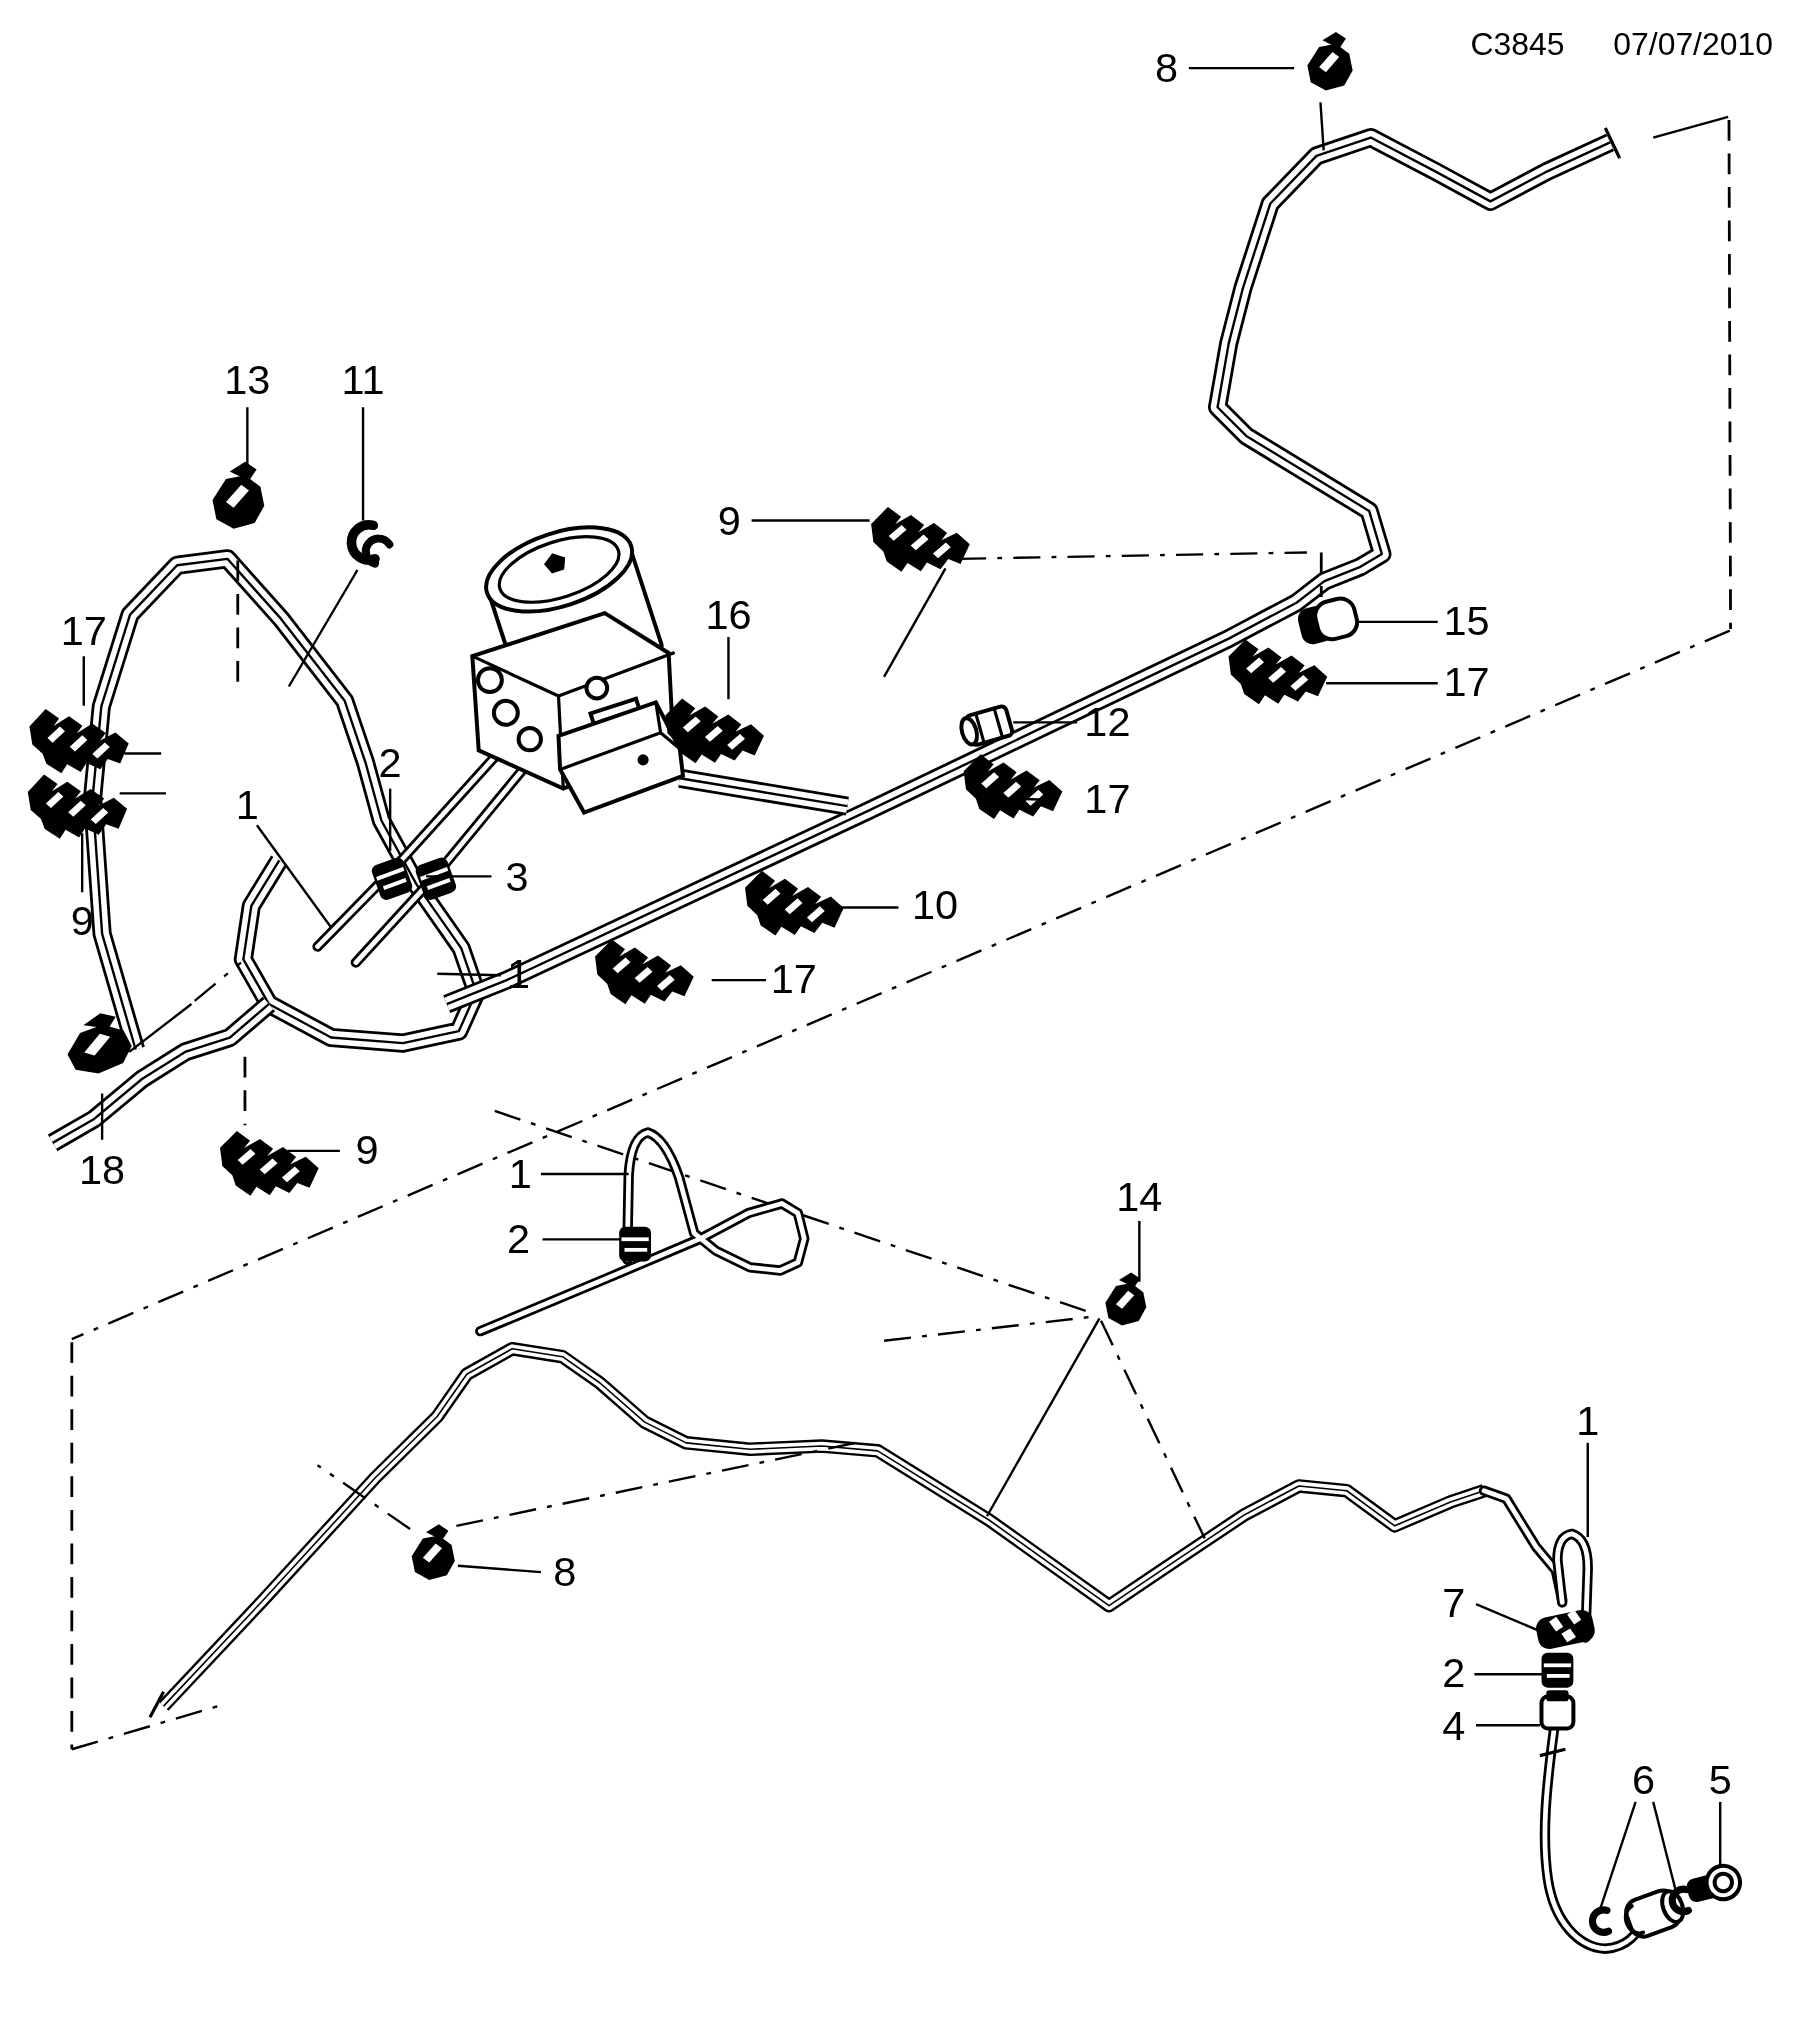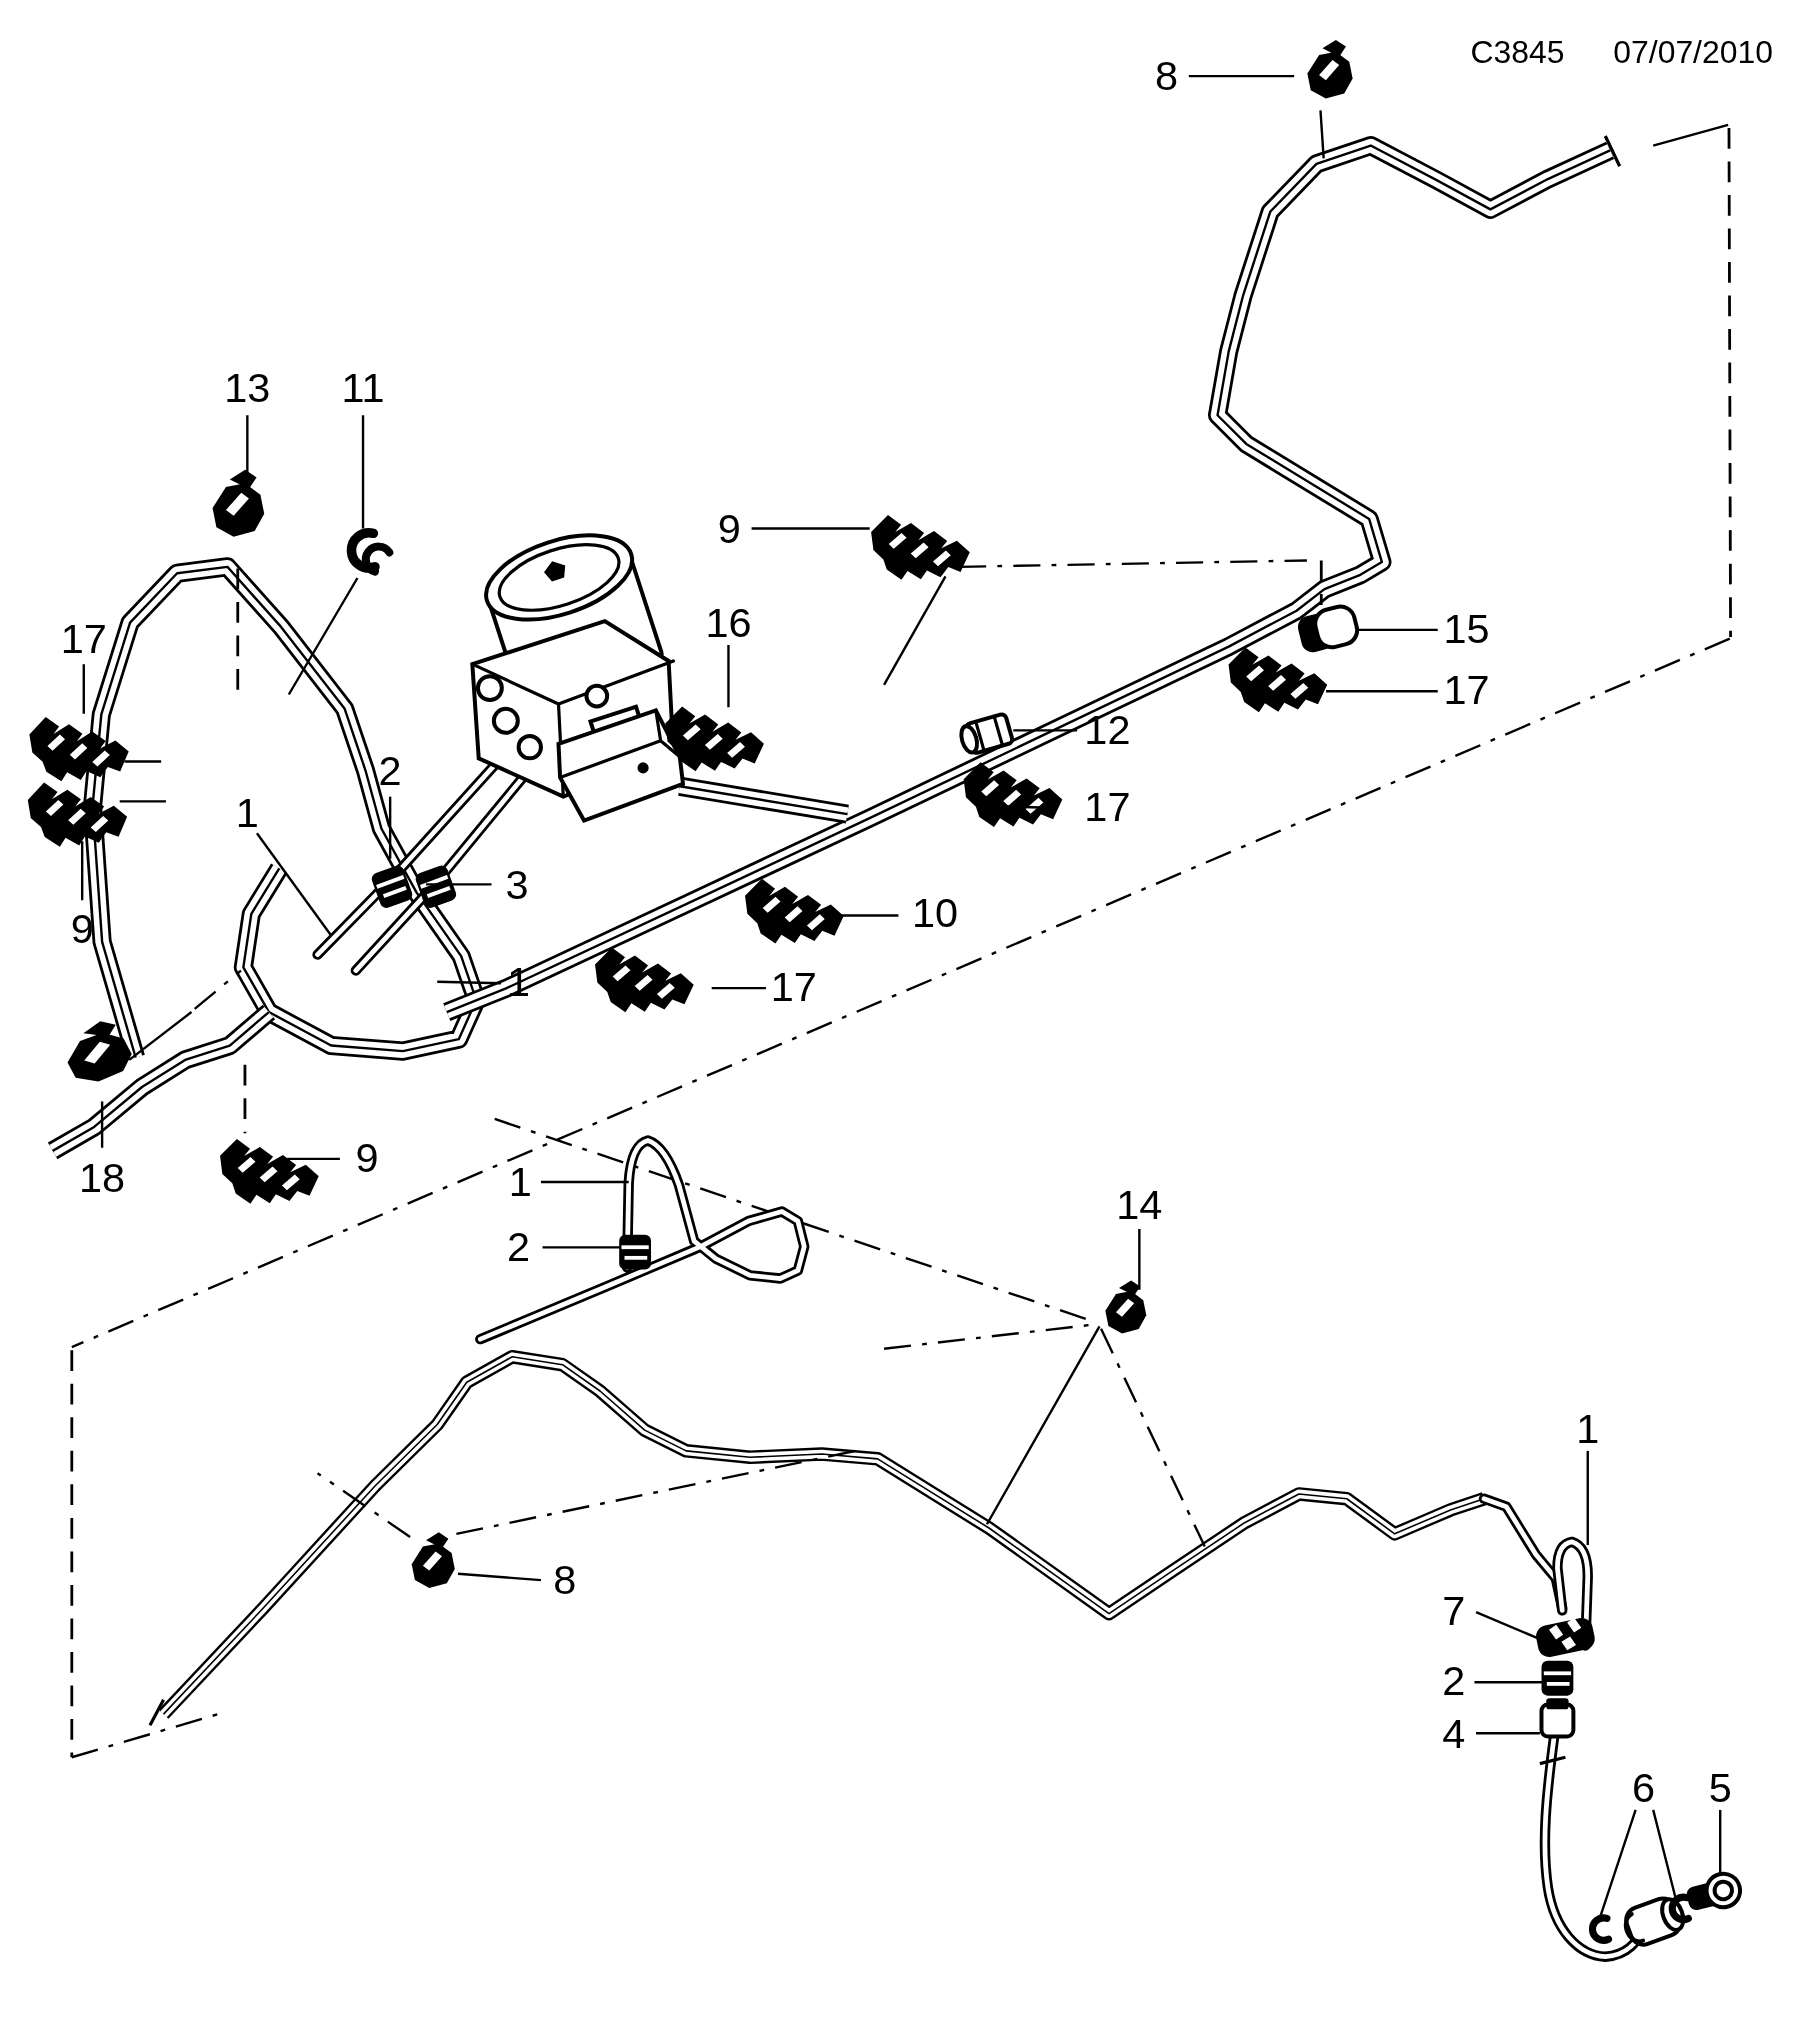--- a/index.html
+++ b/index.html
@@ -1,17 +1,17 @@
 <!DOCTYPE html>
 <html style="font-size:12.8px"><head>
 <meta charset="utf-8">
 <style>
   html,body{margin:0;padding:0;background:#fff;}
   body{width:1796px;height:2036px;position:relative;font-family:"Liberation Sans",sans-serif;}
-  #stage{position:absolute;inset:0;margin-top:8px;}
+  #stage{position:absolute;inset:0;}
   svg{display:block;}
   text.callout{font-family:"Liberation Sans",sans-serif;font-size:52px;fill:#000;text-anchor:middle;}
   text.hdr{font-family:"Liberation Sans",sans-serif;font-size:40px;fill:#000;text-anchor:start;}
   .ink{stroke:#000;fill:none;stroke-linecap:round;stroke-linejoin:round;}
   .tube3o{stroke:#000;stroke-width:24;fill:none;stroke-linejoin:round;stroke-linecap:butt;}
   .tube3i{stroke:#fff;stroke-width:17;fill:none;stroke-linejoin:round;stroke-linecap:butt;}
   .tube3c{stroke:#000;stroke-width:3;fill:none;stroke-linejoin:round;}
   .tube2o{stroke:#000;stroke-width:17;fill:none;stroke-linejoin:round;stroke-linecap:butt;}
   .tube2i{stroke:#fff;stroke-width:11;fill:none;stroke-linejoin:round;}
   .tube2c{stroke:#000;stroke-width:2;fill:none;stroke-linejoin:round;}

